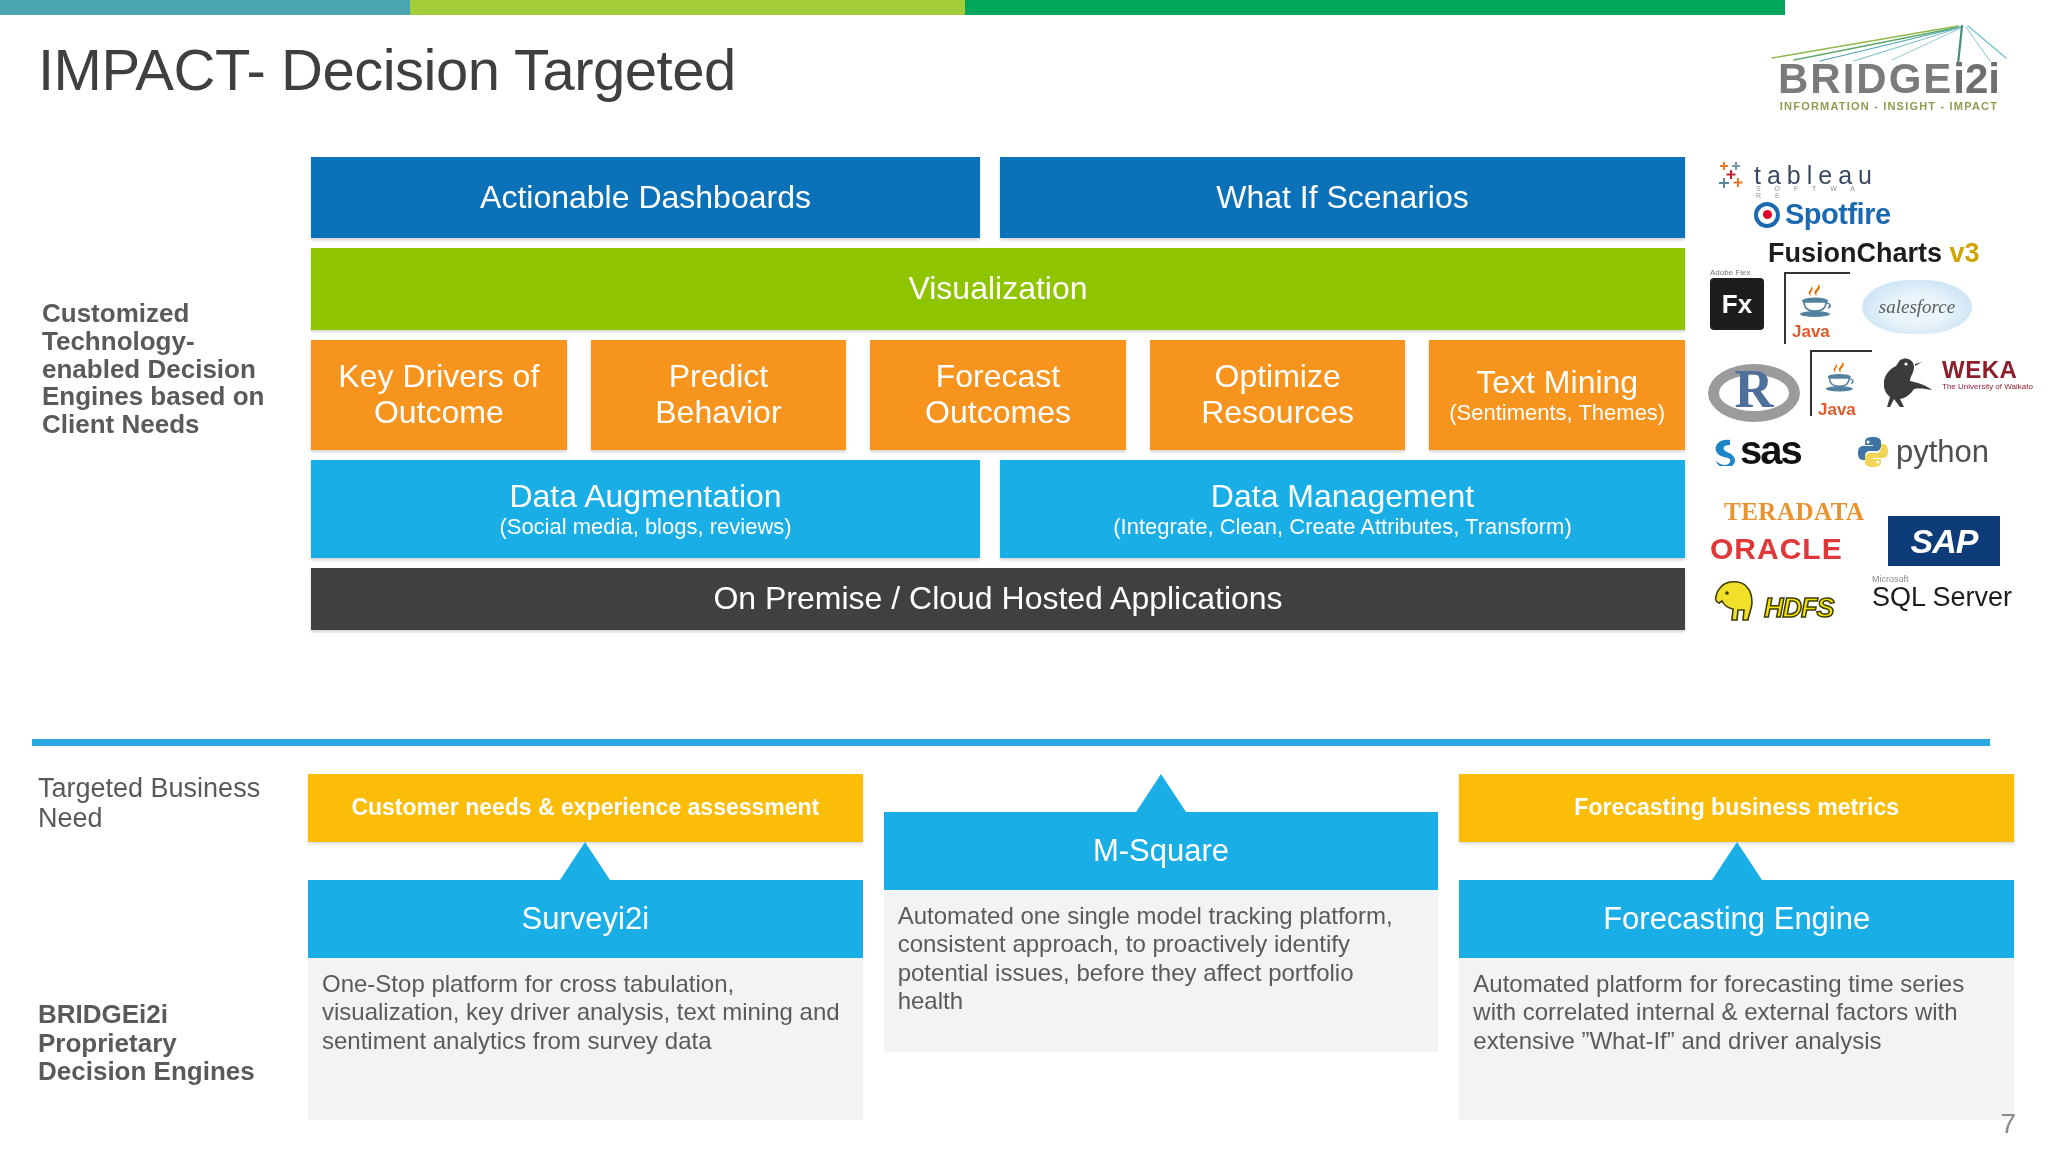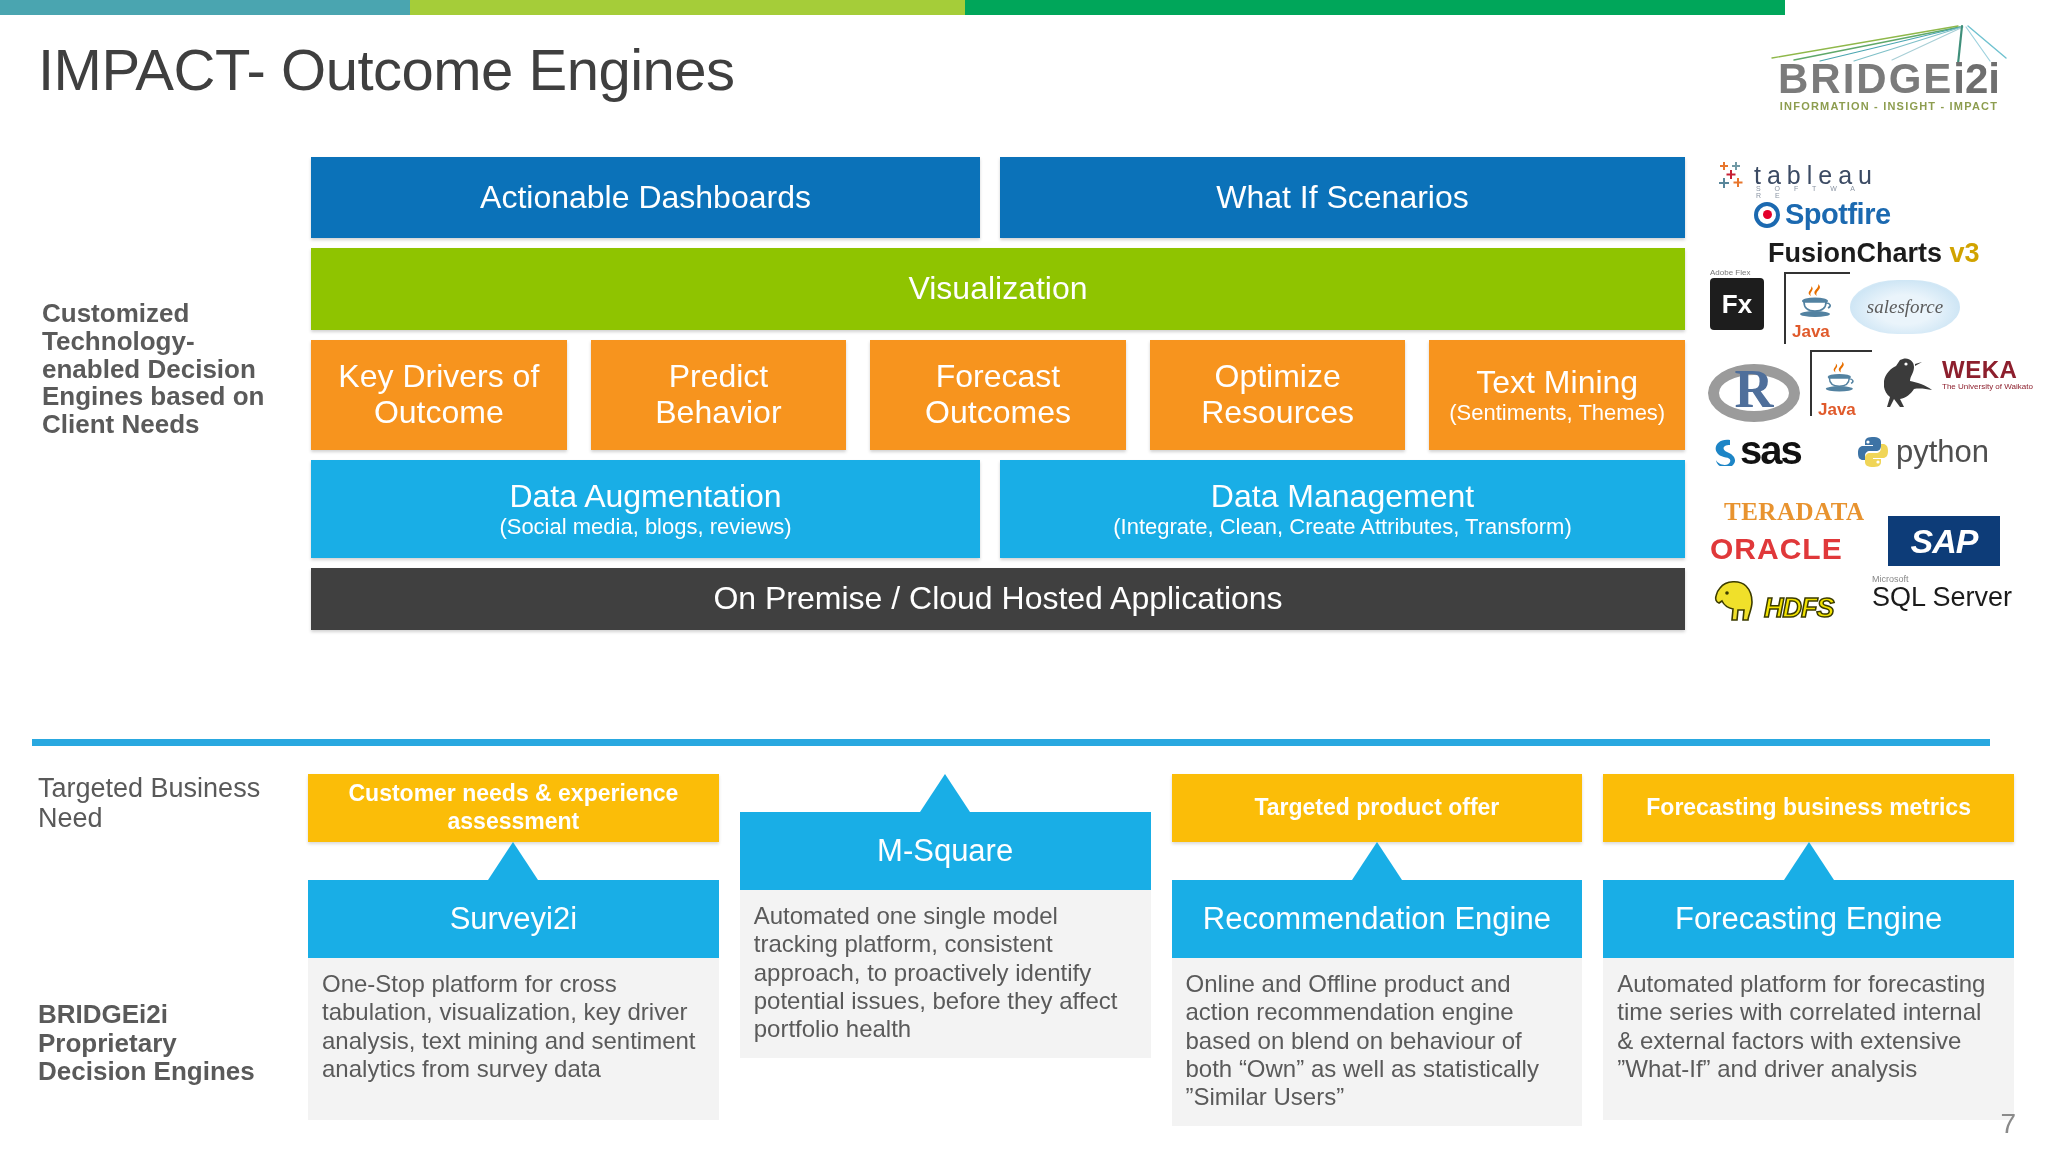--- a/index.html
+++ b/index.html
@@ -86,21 +86,21 @@
   .fusion { top: 88px; left: 62px; font-size: 27px; color: #1c1c1c; }
   .fusion .v3 { color: #d1a300; }
 
   .fx { top: 128px; left: 4px; width: 54px; height: 52px; background: #1d1d1d; border-radius: 4px; color: #fff; font-size: 26px; font-weight: 700; display:flex; align-items:center; justify-content:center; }
   .fxlabel { top: 118px; left: 4px; font-size: 8px; color: #777; }
 
   .java1 { top: 122px; left: 78px; width: 66px; height: 72px; border-left: 2px solid #333; border-top: 2px solid #333; }
   .javacup { position: absolute; left: 12px; top: 6px; }
   .javatxt { position: absolute; left: 6px; top: 48px; font-size: 17px; color: #e05a2b; font-weight: 600; }
 
-  .salesforce { top: 130px; left: 144px; width: 110px; height: 54px; }
+  .salesforce { top: 130px; left: 156px; width: 110px; height: 54px; }
   .sf-cloud { position: absolute; inset: 0; background: radial-gradient(ellipse at 50% 55%, #eaf4fb 35%, #cfe6f5 70%, #ffffff 100%); border-radius: 50%/58%; }
   .sf-word { position: absolute; width: 110px; text-align:center; top: 16px; font-size: 19px; color: #5b5b5b; font-style: italic; font-family: "Liberation Serif", serif; }
 
   .rlogo { top: 206px; left: 2px; width: 92px; height: 74px; }
   .rlogo .ring { position:absolute; inset: 8px 0 8px 0; border: 11px solid #9b9b9b; border-radius: 50%/50%; }
   .rlogo .rch { position:absolute; width:92px; text-align:center; top: 6px; font-size: 54px; font-weight: 700; color: #4f6f9b; font-family: "Liberation Serif", serif; line-height: 1; }
 
   .java2 { top: 200px; left: 104px; width: 62px; height: 66px; border-left: 2px solid #333; border-top: 2px solid #333; }
   .weka { top: 200px; left: 178px; width: 150px; height: 62px; }
   .weka .bird { position: absolute; left: 0; top: 2px; }
@@ -176,21 +176,21 @@
 
 <div class="slide">
 
   <div class="topbar">
     <div class="seg1"></div>
     <div class="seg2"></div>
     <div class="seg3"></div>
     <div class="seg4"></div>
   </div>
 
-  <div class="title">IMPACT- Outcome Engines</div>
+  <div class="title">IMPACT- Decision Targeted</div>
 
   <div class="logo">
     <svg class="rays" viewBox="0 0 262 42">
       <g stroke-linecap="round" fill="none">
         <path d="M14 34 L200 2" stroke="#8fb84a" stroke-width="1.4"></path>
         <path d="M36 36 L202 3" stroke="#5fa86a" stroke-width="1.4"></path>
         <path d="M62 37 L203 3" stroke="#4aa5b0" stroke-width="1.2"></path>
         <path d="M96 37 L204 3" stroke="#7fc0c8" stroke-width="1.2"></path>
         <path d="M134 36 L205 3" stroke="#a8cfd6" stroke-width="1.2"></path>
         <path d="M248 34 L210 2" stroke="#6fc2d0" stroke-width="1.4"></path>
@@ -398,28 +398,20 @@
     </div>
 
     <div class="col">
       <div class="arrow-wrap">
         <div class="arrow"></div>
       </div>
       <div class="engine-box">M-Square</div>
       <div class="desc">Automated one single model tracking platform, consistent approach, to proactively identify potential issues, before they affect portfolio health</div>
     </div>
 
-    <div class="col">
-      <div class="need-box">Targeted product offer</div>
-      <div class="arrow-wrap">
-        <div class="arrow"></div>
-      </div>
-      <div class="engine-box two">Recommendation Engine</div>
-      <div class="desc">Online and Offline product and action recommendation engine based on blend on behaviour of both  “Own” as well as statistically ”Similar Users”</div>
-    </div>
 
     <div class="col">
       <div class="need-box">Forecasting  business metrics</div>
       <div class="arrow-wrap">
         <div class="arrow"></div>
       </div>
       <div class="engine-box two">Forecasting Engine</div>
       <div class="desc">Automated platform for forecasting time series with correlated internal &amp;  external factors with extensive ”What-If” and driver analysis</div>
     </div>
   </div>

